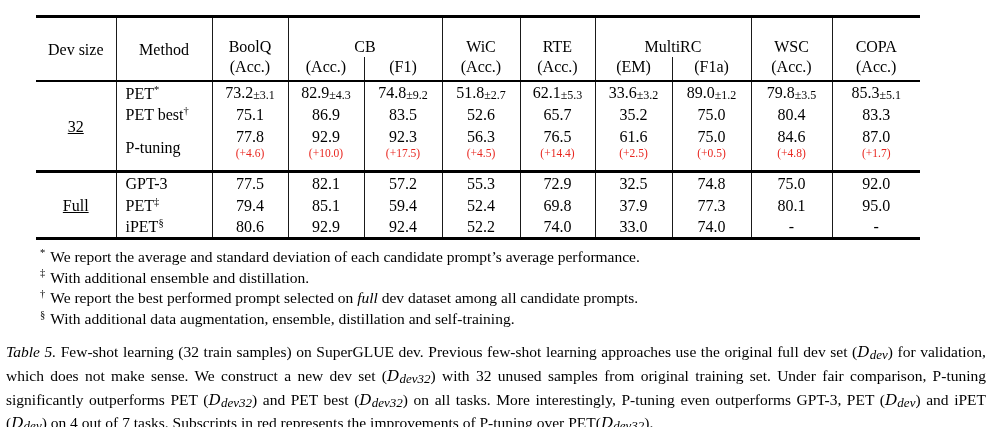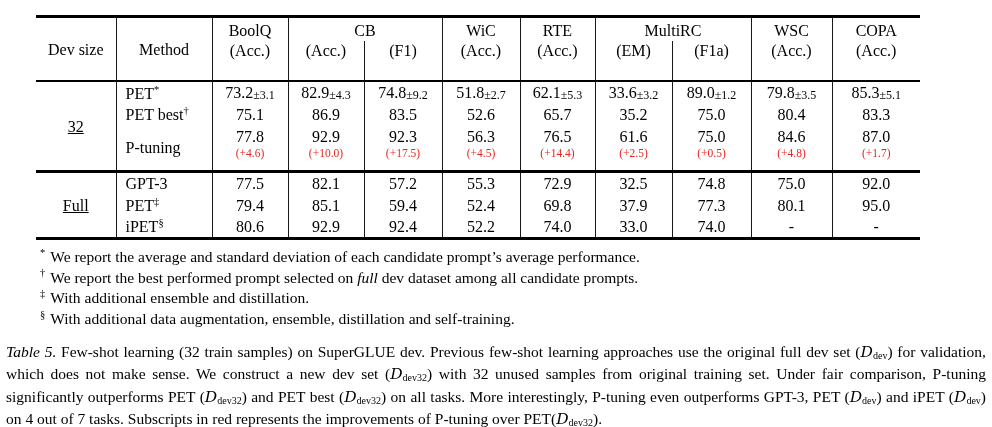--- a/index.html
+++ b/index.html
@@ -24,22 +24,22 @@
   th, td {
     padding: 0 4px;
     font-weight: normal;
     font-size: 16px;
     text-align: center;
     vertical-align: middle;
     line-height: 1.32;
     white-space: nowrap;
   }
   .bl { border-left: 1.5px solid #1a1a1a; }
-  th.task { padding-top: 3px; line-height: 1.25; }
-  th.sub  { padding-bottom: 20px; line-height: 1.2; }
+  th.task { padding-top: 19px; line-height: 1.25; }
+  th.sub  { padding-bottom: 4px; line-height: 1.2; }
   td.method { text-align: left; padding-left: 9px; }
   td.devsize { text-align: center; text-decoration: underline; }
   sup.marker { font-size: 10.5px; line-height: 0; }
   .pm { font-size: 12px; vertical-align: -1px; letter-spacing: 0; margin-top: 44px; }
   .delta {
     display: block;
     font-size: 11.5px;
     line-height: 1.15;
     padding-bottom: 10px;
     color: var(--delta-red, #e8261f);
@@ -61,21 +61,21 @@
 
   
   .caption {
     margin: 11px 6px 0 6px;
     font-size: 15.5px;
     line-height: 1.45;
     text-align: justify;
   }
   .cap-title { font-style: italic; }
   .mcal { font-style: italic; font-family: "DejaVu Serif", serif; }
-  .msub { font-size: 10px; vertical-align: -2px; }
+  .msub { font-size: 13px; font-style: italic; vertical-align: -2px; }
 </style>
 </head>
 <body>
 
 <div class="page">
   <table class="results">
     <colgroup>
         <col style="width: 80px;">
         <col style="width: 96px;">
         <col style="width: 76px;">
@@ -186,18 +186,18 @@
           <td class="bl"><span class="val">74.0</span></td>
           <td class="bl"><span class="val">33.0</span></td>
           <td class="bl"><span class="val">74.0</span></td>
           <td class="bl"><span class="val">-</span></td>
           <td class="bl"><span class="val">-</span></td>
         </tr>
       </tbody>
     </table>
   <div class="footnotes">
       <div class="footnote"><sup>*</sup><span>We report the average and standard deviation of each candidate prompt’s average performance.</span></div>
+      <div class="footnote"><sup>‡</sup><span>With additional ensemble and distillation.</span></div>
       <div class="footnote"><sup>†</sup><span>We report the best performed prompt selected on </span><span class="em">full</span><span> dev dataset among all candidate prompts.</span></div>
-      <div class="footnote"><sup>‡</sup><span>With additional ensemble and distillation.</span></div>
       <div class="footnote"><sup>§</sup><span>With additional data augmentation, ensemble, distillation and self-training.</span></div>
     </div>
   <p class="caption"><span class="cap-title">Table 5.</span><span> Few-shot learning (32 train samples) on SuperGLUE dev. Previous few-shot learning approaches use the original full dev set (</span><span class="mcal">D</span><sub class="msub">dev</sub><span>) for validation, which does not make sense. We construct a new dev set (</span><span class="mcal">D</span><sub class="msub">dev32</sub><span>) with 32 unused samples from original training set. Under fair comparison, P-tuning significantly outperforms PET (</span><span class="mcal">D</span><sub class="msub">dev32</sub><span>) and PET best (</span><span class="mcal">D</span><sub class="msub">dev32</sub><span>) on all tasks. More interestingly, P-tuning even outperforms GPT-3, PET (</span><span class="mcal">D</span><sub class="msub">dev</sub><span>) and iPET (</span><span class="mcal">D</span><sub class="msub">dev</sub><span>) on 4 out of 7 tasks. Subscripts in red represents the improvements of P-tuning over PET(</span><span class="mcal">D</span><sub class="msub">dev32</sub><span>).</span></p>
 </div>
 
 </body></html>

